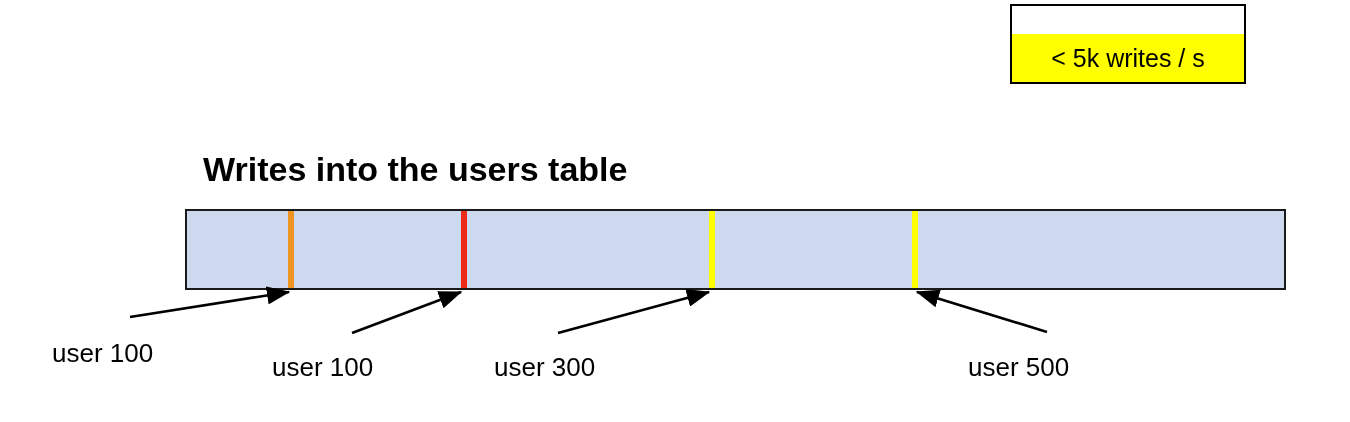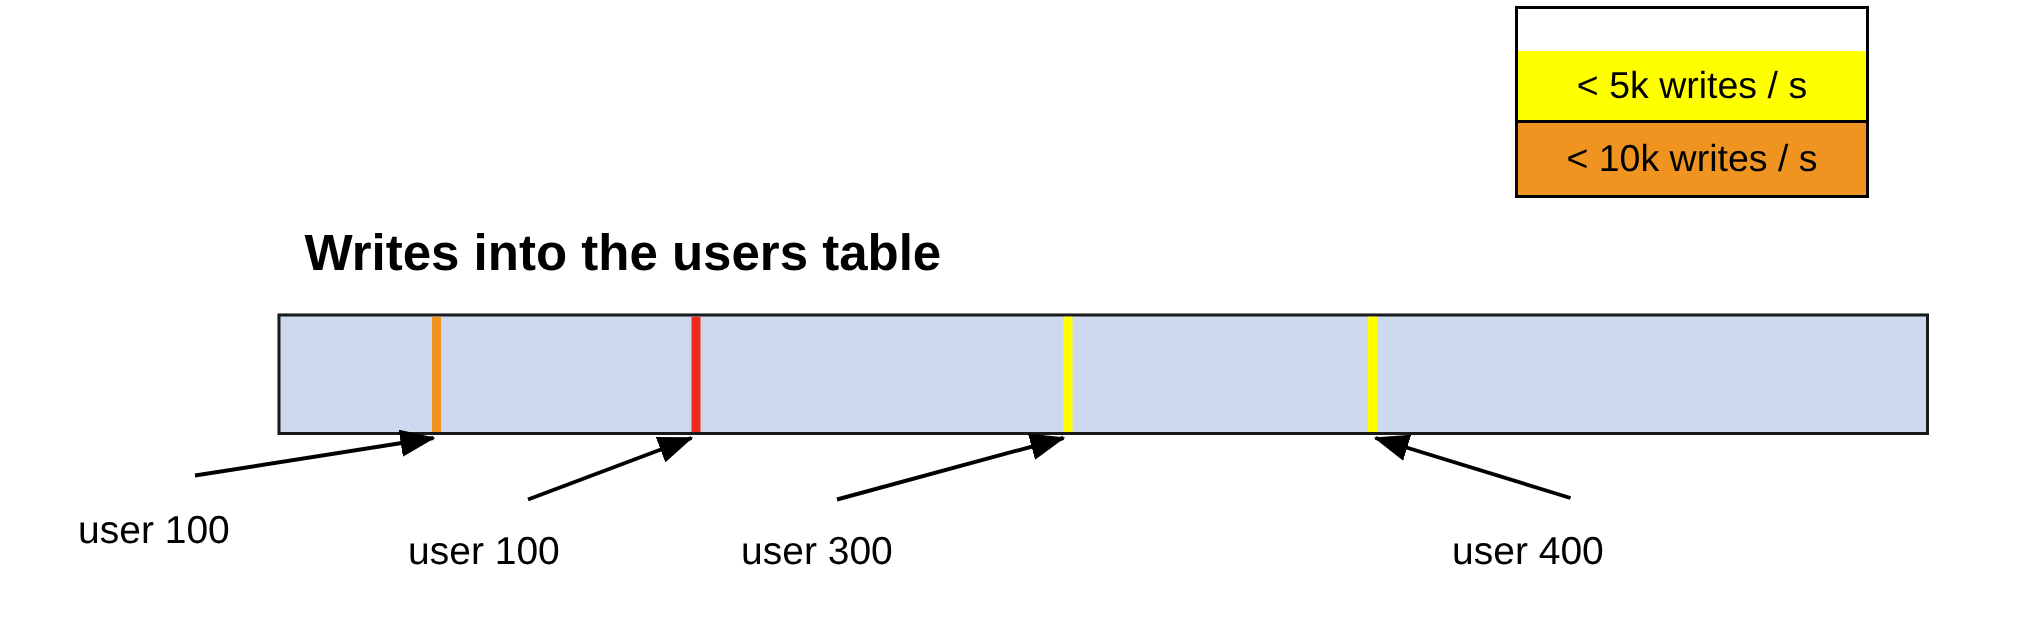--- a/index.html
+++ b/index.html
@@ -90,23 +90,20 @@
     white-space: nowrap;
   }
 </style>
 </head>
 <body>
 
 <div id="legend">
   <div class="legend-row" style="background:#ffff00;margin-top:28px;">
     <span class="legend-label">&lt; 5k writes / s</span>
   </div>
-  <div class="legend-row" style="background:#ef9421;">
-    <span class="legend-label">&lt; 10k writes / s</span>
-  </div>
 </div>
 
 <div id="chart-title">Writes into the users table</div>
 
 <div id="users-table-bar" style="background:#ccd9ee;">
   <div class="stripe" style="left:101px; background:#ef9421;"></div>
   <div class="stripe" style="left:274px; background:#ee2a1c;"></div>
   <div class="stripe" style="left:522px; background:#ffff00;"></div>
   <div class="stripe" style="left:725px; background:#ffff00;"></div>
 </div>
@@ -119,13 +116,13 @@
   </defs>
   <line x1="130" y1="317" x2="289" y2="292" stroke="#000000" stroke-width="2.6" marker-end="url(#arrowhead)"></line>
   <line x1="352" y1="333" x2="461" y2="292" stroke="#000000" stroke-width="2.6" marker-end="url(#arrowhead)"></line>
   <line x1="558" y1="333" x2="709" y2="292" stroke="#000000" stroke-width="2.6" marker-end="url(#arrowhead)"></line>
   <line x1="1047" y1="332" x2="917" y2="292" stroke="#000000" stroke-width="2.6" marker-end="url(#arrowhead)"></line>
 </svg>
 
 <div class="user-label" style="left:52px; top:340px;">user 100</div>
 <div class="user-label" style="left:272px; top:354px;">user 100</div>
 <div class="user-label" style="left:494px; top:354px;">user 300</div>
-<div class="user-label" style="left:968px; top:354px;">user 400</div>
+<div class="user-label" style="left:968px; top:354px;">user 500</div>
 
 </body></html>

